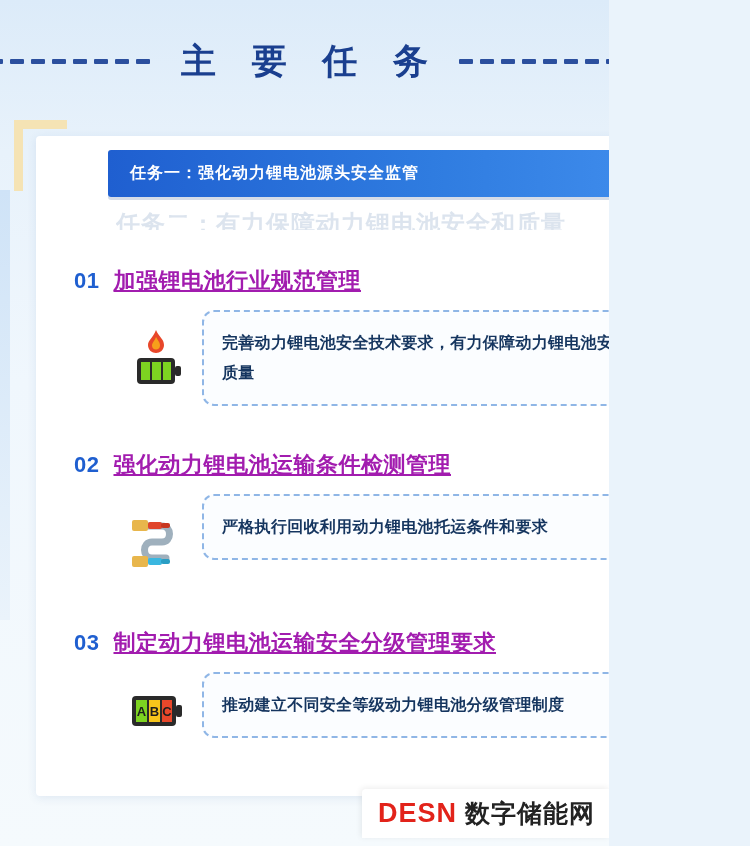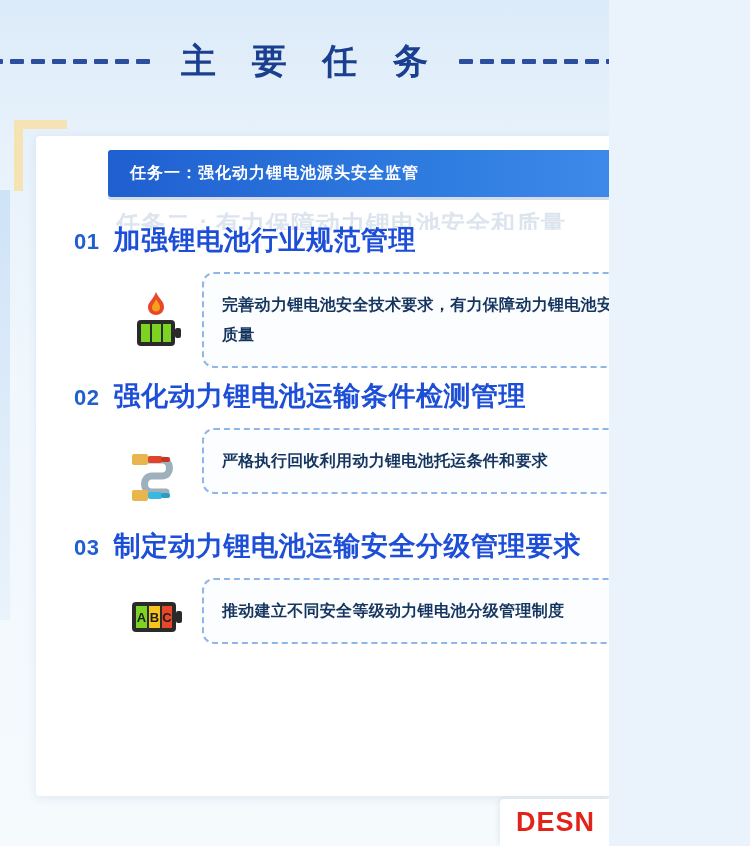--- a/index.html
+++ b/index.html
@@ -127,39 +127,41 @@
 
   
   .sections {
     position: absolute;
     left: 0;
     top: 86px;
     width: 678px;
   }
   .section {
     margin-bottom: 10px;
+    margin-top: 44px;
   }
   .sec-head {
     display: flex;
     align-items: baseline;
     gap: 14px;
     padding-left: 38px;
     margin-bottom: 14px;
   }
   .sec-num {
     font-size: 22px;
     font-weight: bold;
     color: #1f5fd0;
     letter-spacing: 0.5px;
   }
   .sec-title {
-    font-size: 27px;
-    font-weight: bold;
-    color: #1d4ed8;
+    font-size: 22px;
+    font-weight: bold;
+    color: #a21caf;
     letter-spacing: 0.5px;
+    text-decoration: underline;
   }
   .sec-body {
     display: flex;
     align-items: flex-start;
     gap: 14px;
     padding-left: 90px;
   }
   .sec-icon {
     width: 62px;
     flex: 0 0 62px;
@@ -185,21 +187,21 @@
     font-weight: bold;
   }
   .bubble p + p {
     margin-top: 12px;
   }
 
   
   .footer {
     position: absolute;
     right: 0;
-    bottom: 0;
+    bottom: 8px;
     display: flex;
     align-items: center;
     background: #ffffff;
     padding: 8px 14px 8px 16px;
     border-top-left-radius: 4px;
     box-shadow: -1px -1px 6px rgba(0, 0, 0, 0.08);
   }
   .footer .desn {
     font-size: 27px;
     font-weight: bold;
@@ -332,15 +334,16 @@
             <p>推动建立不同安全等级动力锂电池分级管理制度</p>
           </div>
         </div>
       </div>
 
     </div>
   </div>
 
   <div class="footer">
     <span class="desn">DESN</span>
+    <span class="cn">数字储能网</span>
   </div>
 
 </div>
 
 </body></html>

